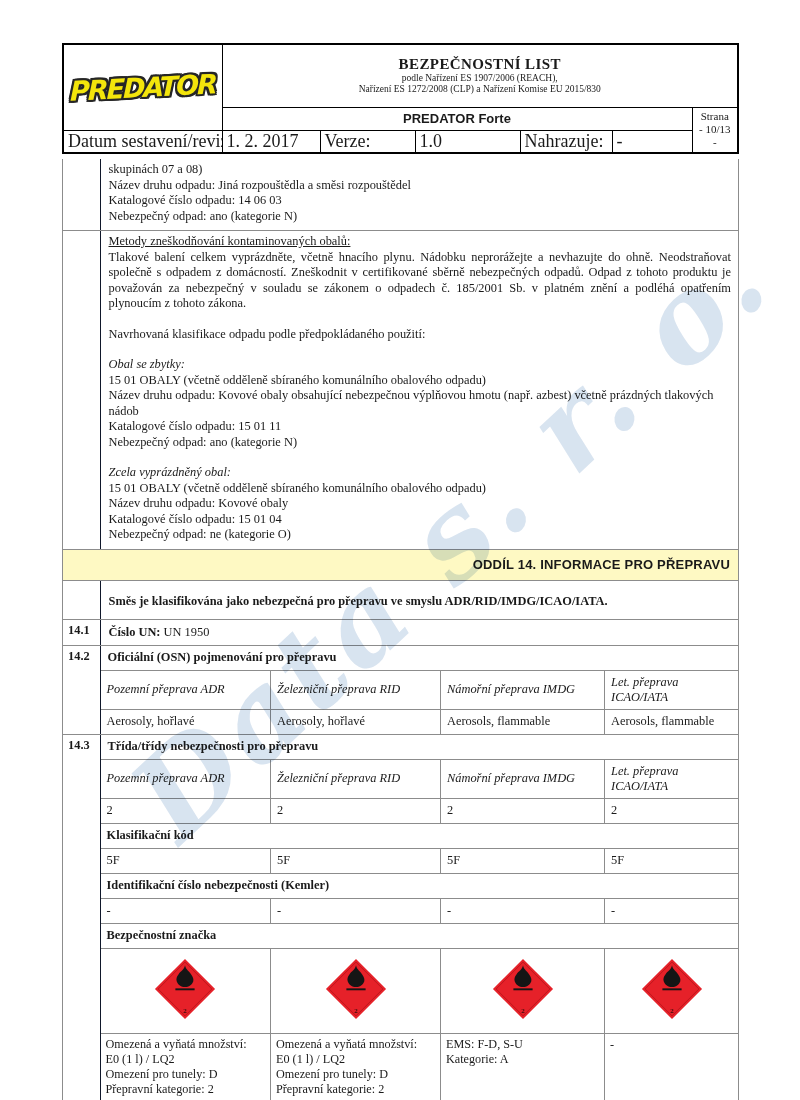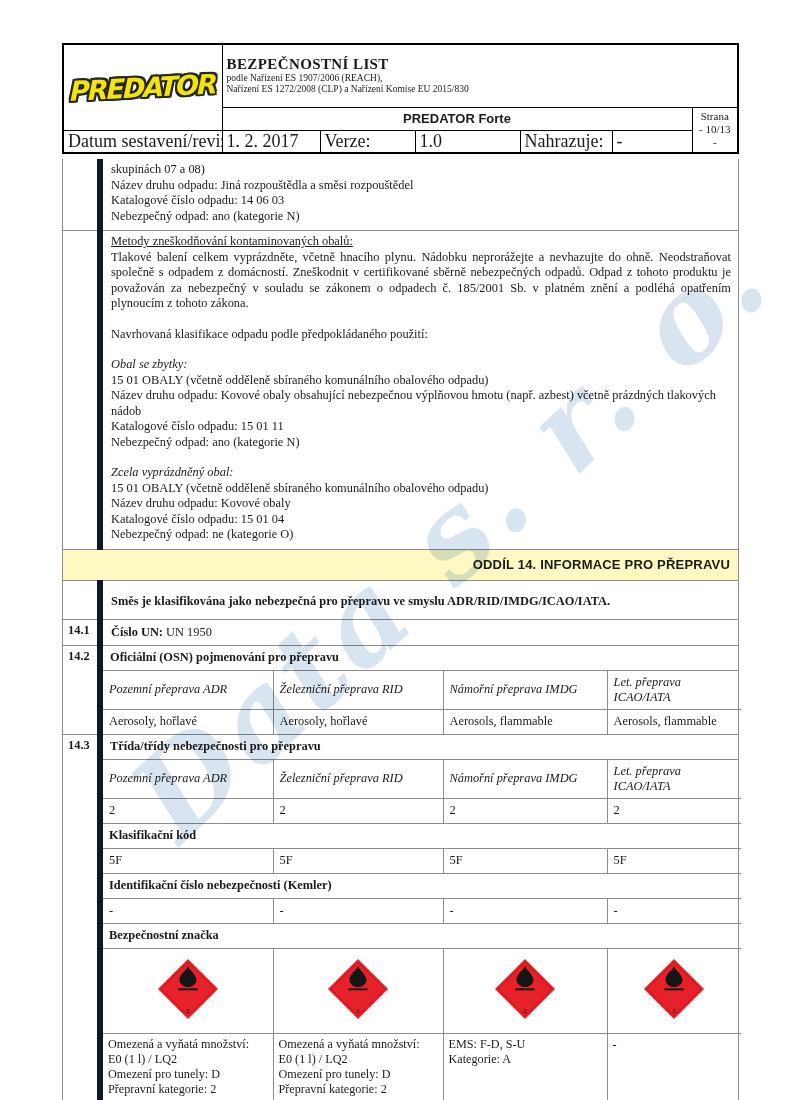--- a/index.html
+++ b/index.html
@@ -9,35 +9,35 @@
   
   .hdr-wrap{position:absolute;left:62px;top:43px;z-index:2;}
   table.hdr{border-collapse:collapse;table-layout:fixed;width:676px;border:2px solid #000;}
   table.hdr td{border:1px solid #000;padding:0 4px;overflow:hidden;}
   td.logo-cell{text-align:center;vertical-align:middle;padding:2px;}
   .logo-text{display:inline-block;font-family:"DejaVu Sans","Liberation Sans",sans-serif;
              font-weight:bold;font-style:italic;font-size:27px;letter-spacing:-2px;color:#f3e50b;
              transform:rotate(-3deg) skewX(-4deg);
              text-shadow:-2px -2px 0 #262626,2px -2px 0 #262626,-2px 2px 0 #262626,2px 2px 0 #262626,
                          0 2px 0 #262626,2px 0 0 #262626,-2px 0 0 #262626,0 -2px 0 #262626;}
-  td.title-cell{vertical-align:middle;padding:3px 0 5px;margin-left:32px;}
+  td.title-cell{text-align:center;vertical-align:middle;padding:3px 0 5px;margin-left:32px;}
   .doc-title{font-weight:bold;font-size:15px;letter-spacing:.4px;}
   .doc-sub{font-size:9.5px;line-height:11.5px;}
   td.product-cell{text-align:center;height:22px;
       font-family:"Liberation Sans",sans-serif;font-weight:bold;font-size:13px;margin-left:12px;}
   td.strana-cell{text-align:center;font-size:11px;line-height:13px;padding:0 1px;vertical-align:middle;}
   tr.meta-row td{font-size:18px;height:20px;vertical-align:middle;white-space:nowrap;margin-left:44px;}
 
   
   .content-wrap{position:absolute;left:62px;top:159px;z-index:1;
       border-left:1px solid #8c8c8c;border-right:1px solid #8c8c8c;}
   table.main{border-collapse:collapse;width:675px;table-layout:fixed;font-size:12.4px;}
   table.main>tbody>tr>td{vertical-align:top;}
   tr.sep>td{border-bottom:1px solid #8c8c8c;}
-  td.gut{border-right:6px solid #0f172a;font-weight:bold;padding:3px 2px 0 5px;font-size:12.4px;}
+  td.gut{border-right:1px solid #0f172a;font-weight:bold;padding:3px 2px 0 5px;font-size:12.4px;}
   .txt{padding:2px 6px 5px 7px;line-height:15.5px;}
   .just{text-align:justify;}
   .u{text-decoration:underline;}
   .i{font-style:italic;}
   .gap{margin-top:15px;}
   .ml{white-space:pre-line;}
   td.bar{background:#fef9c3;font-family:"Liberation Sans",sans-serif;font-weight:bold;font-size:13px;
          padding:7px 8px 8px;border-bottom:1px solid #8c8c8c;letter-spacing:.2px;text-align:right;}
   .intro{font-weight:bold;padding:12px 6px 9px 7px;}
   .kv{padding:4px 6px 4px 7px;}

